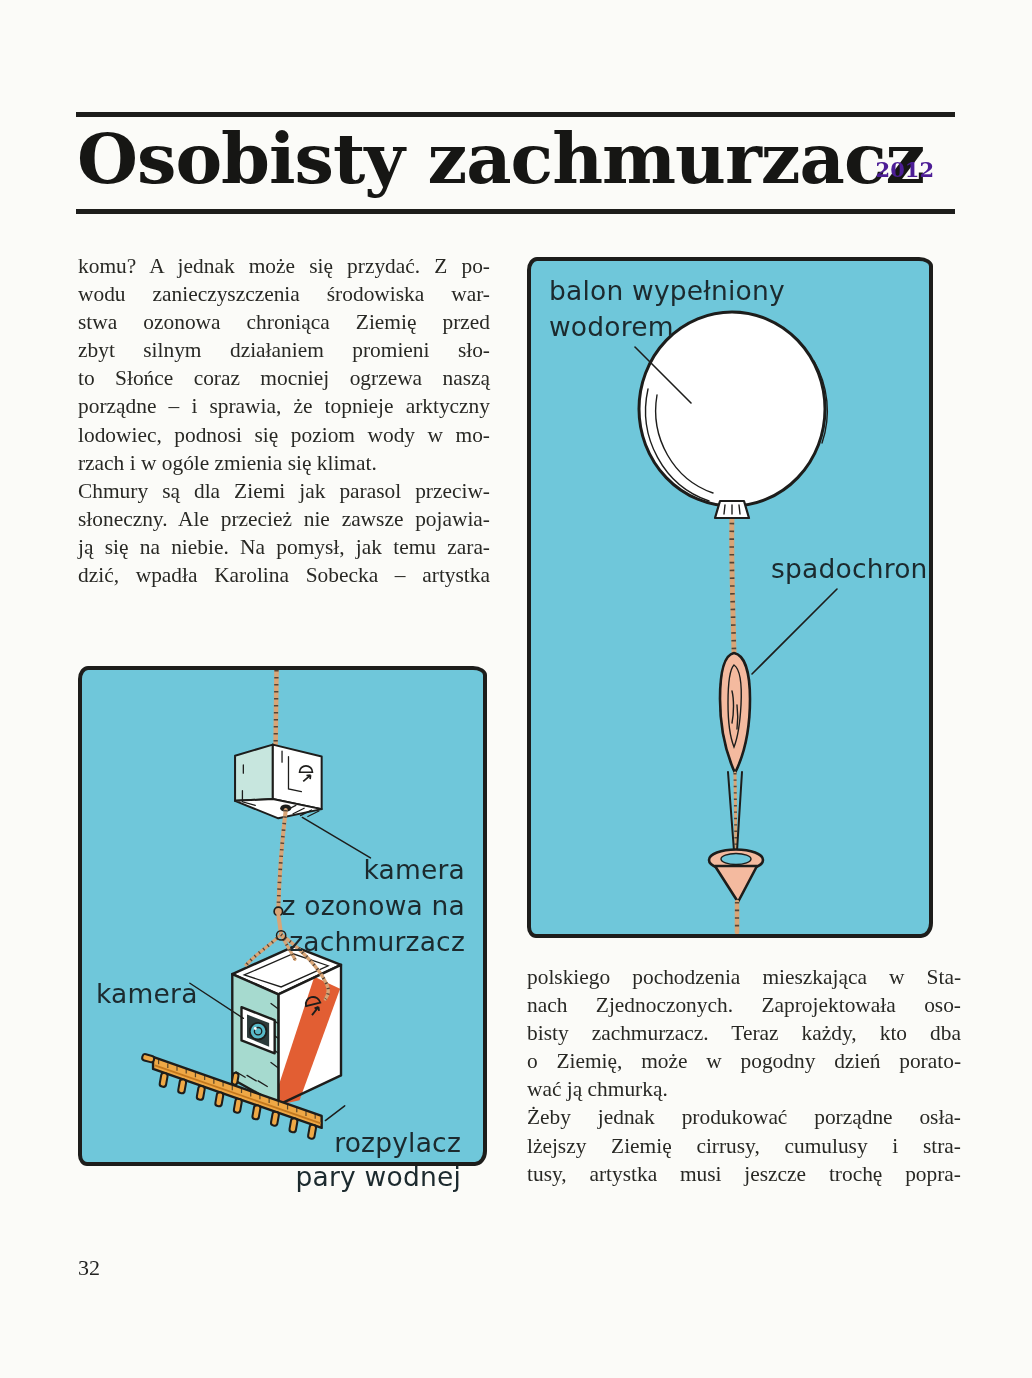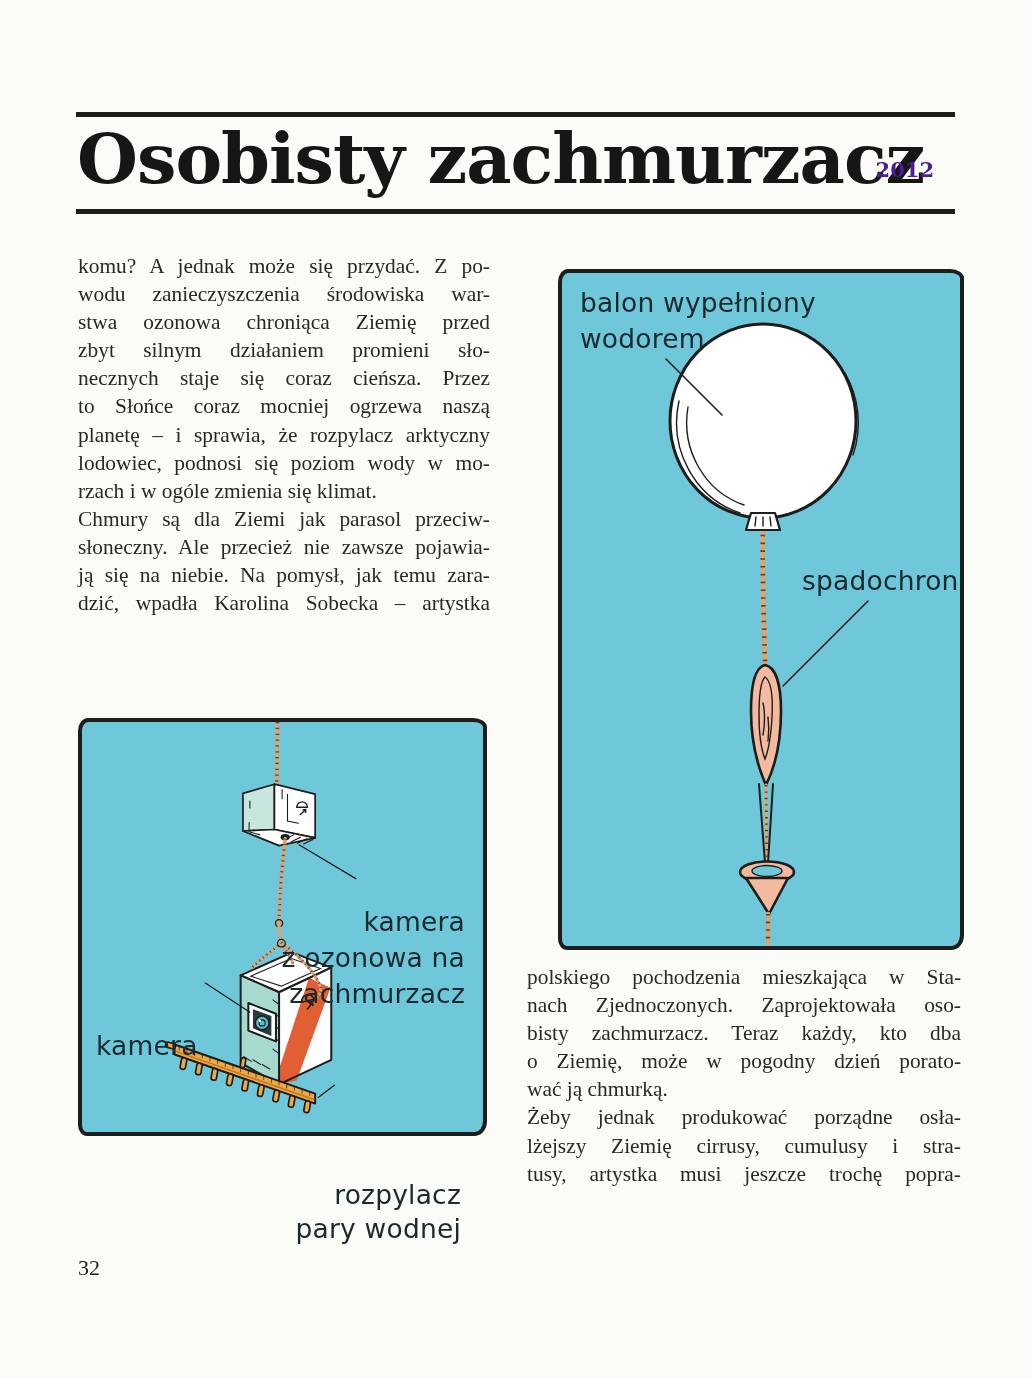--- a/index.html
+++ b/index.html
@@ -15,22 +15,22 @@
         font-weight:700;font-size:21px;color:#4c1d95;}
   .col{position:absolute;}
   .col-left{left:78px;top:252px;width:412px;}
   .col-right{left:527px;top:963px;width:434px;}
   .bline{font-size:21.4px;line-height:28.1px;color:#282824;text-align:justify;text-align-last:justify;
          white-space:normal;}
   .bline.end{text-align-last:left;}
   .para{margin:0 0 0 0;}
   .panel{position:absolute;background:var(--panel_bg,#6FC7DA);border:4px solid var(--ink,#1d1d1b);
          box-sizing:border-box;border-radius:10px 14px 12px 9px / 13px 9px 15px 11px;}
-  .panel-balloon{left:558px;top:257px;width:406px;height:681px;margin-top:12px;}
-  .panel-device{left:78px;top:718px;width:409px;height:418px;}
+  .panel-balloon{left:527px;top:257px;width:406px;height:681px;}
+  .panel-device{left:78px;top:666px;width:409px;height:500px;}
   .panel svg{position:absolute;left:0;top:0;width:100%;height:100%;display:block;}
   .hand{position:absolute;font-family:"DejaVu Sans",sans-serif;color:#1c2a2e;
         font-size:26.5px;line-height:36px;letter-spacing:0.2px;}
   .hand.right{text-align:right;}
   .label-balloon{left:18px;top:12px;}
   .label-parachute{left:240px;top:290px;}
   .caption-hydrogen{left:16px;top:438px;}
   .label-camera-top{right:18px;top:182px;}
   .label-camera{left:14px;top:306px;}
   .label-sprayer{right:22px;top:456px;line-height:34px;}
@@ -56,23 +56,22 @@
   <h1 class="title">Osobisty zachmurzacz</h1>
   <div class="year">2012</div>
   <div class="rule rule-bottom"></div>
 
   <div class="col col-left">
     <div class="para">
       <div class="bline">komu? A jednak może się przydać. Z po-</div>
       <div class="bline">wodu zanieczyszczenia środowiska war-</div>
       <div class="bline">stwa ozonowa chroniąca Ziemię przed</div>
       <div class="bline">zbyt silnym działaniem promieni sło-</div>
-      <div class="bline">necznych staje się coraz cieńsza. Przez</div>
       <div class="bline">to Słońce coraz mocniej ogrzewa naszą</div>
-      <div class="bline">planetę – i sprawia, że rozpylacz arktyczny</div>
+      <div class="bline">porządne – i sprawia, że topnieje arktyczny</div>
       <div class="bline">lodowiec, podnosi się poziom wody w mo-</div>
       <div class="bline end">rzach i w ogóle zmienia się klimat.</div>
     </div>
     <div class="para">
       <div class="bline">Chmury są dla Ziemi jak parasol przeciw-</div>
       <div class="bline">słoneczny. Ale przecież nie zawsze pojawia-</div>
       <div class="bline">ją się na niebie. Na pomysł, jak temu zara-</div>
       <div class="bline">dzić, wpadła Karolina Sobecka – artystka</div>
     </div>
   </div>

